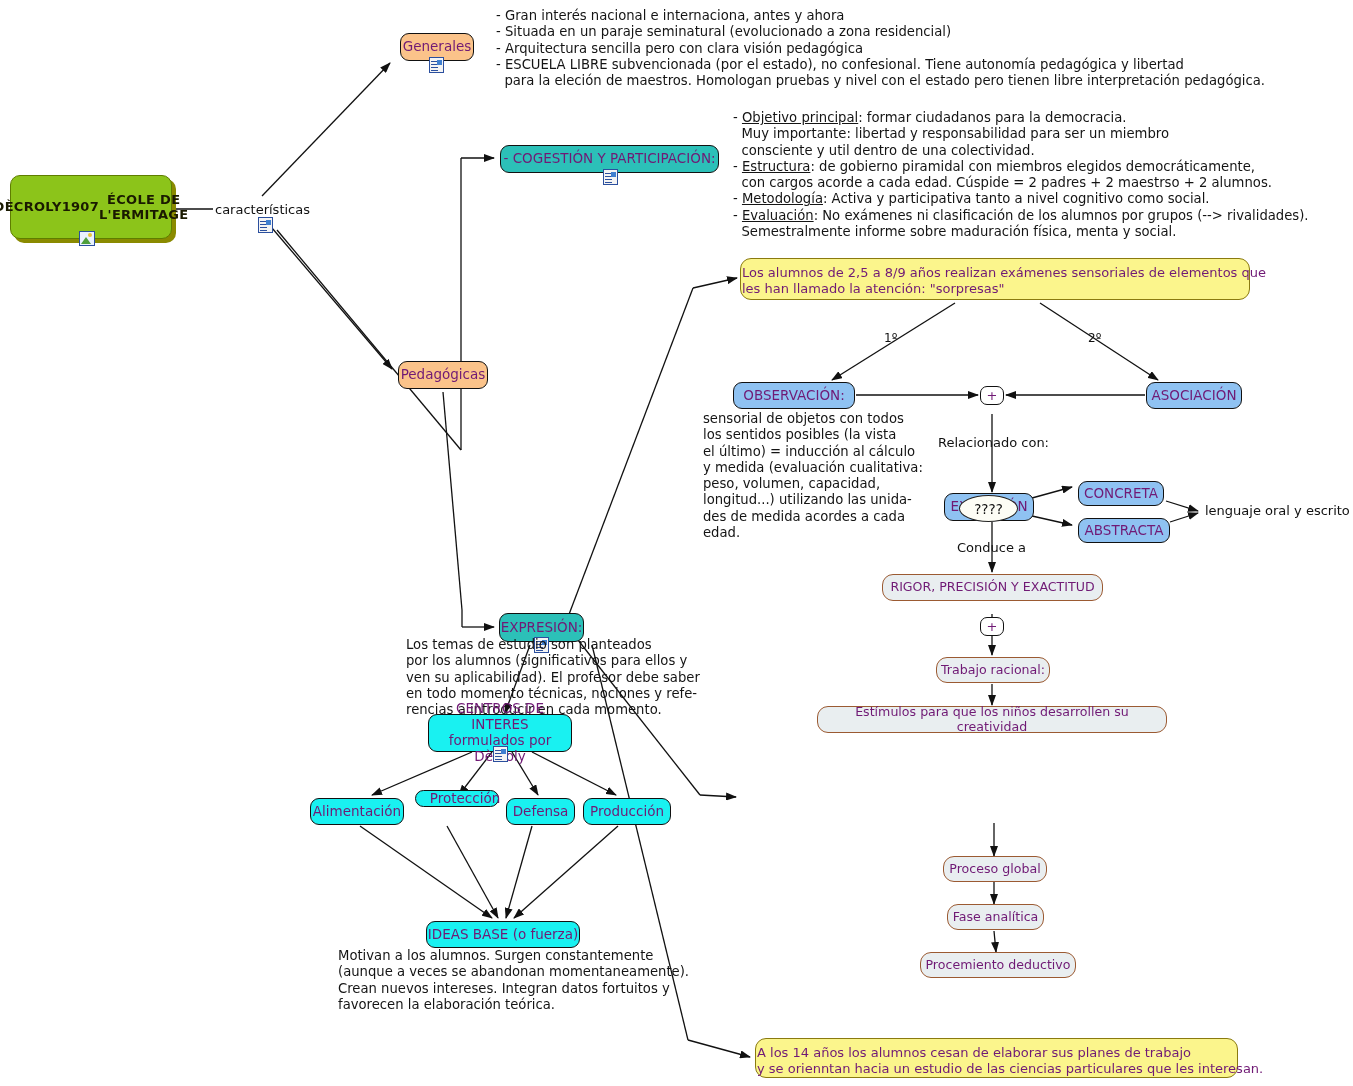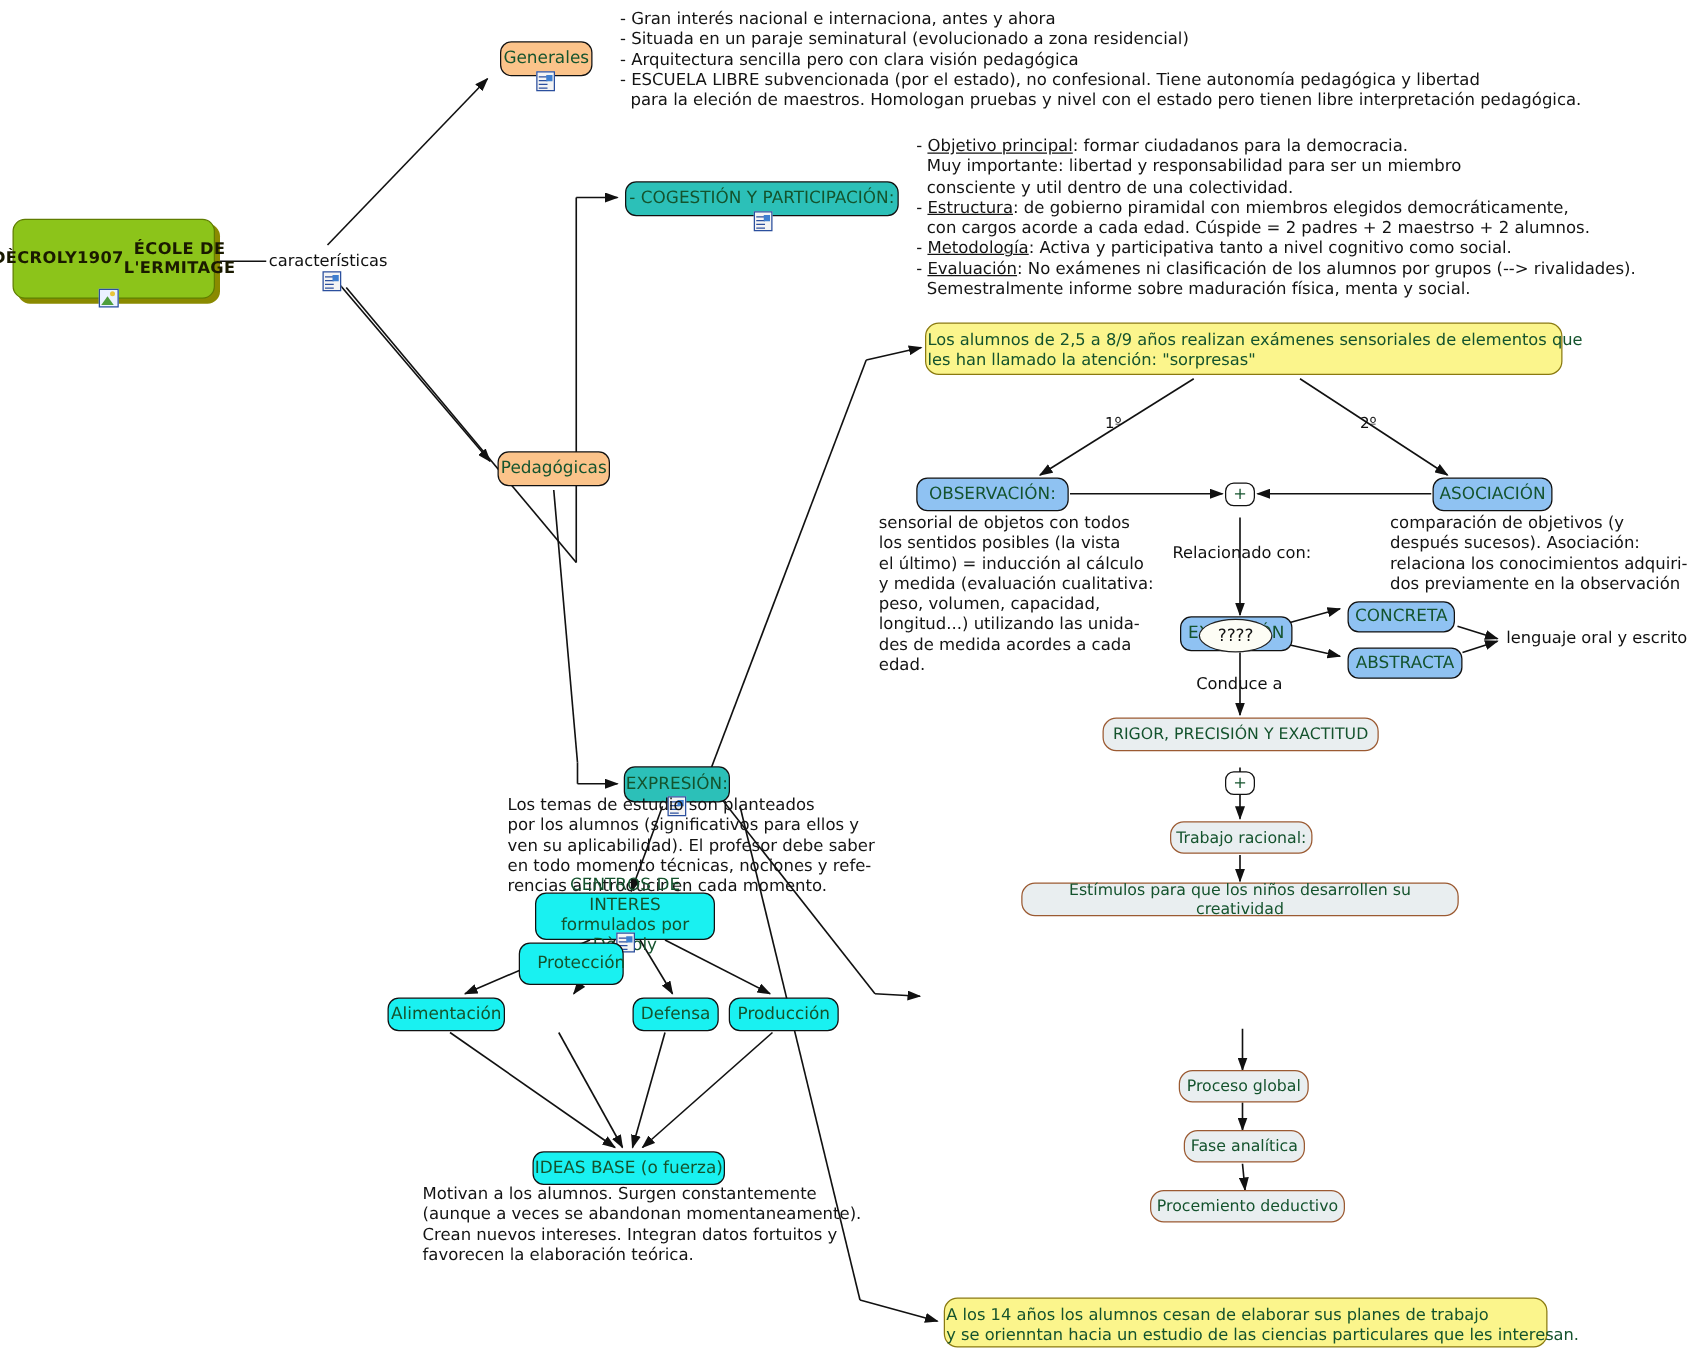--- a/index.html
+++ b/index.html
@@ -2,21 +2,21 @@
 <html><head>
 <meta charset="utf-8">
 <style>
   html,body{margin:0;padding:0;background:#ffffff;}
   body{font-family:"DejaVu Sans","Liberation Sans",sans-serif;}
   #canvas{position:relative;width:1353px;height:1086px;overflow:hidden;background:#fff;}
   svg.edges{position:absolute;left:0;top:0;width:1353px;height:1086px;pointer-events:none;}
 
   .node{position:absolute;box-sizing:border-box;display:flex;align-items:center;
         justify-content:center;text-align:center;border:1px solid #111;
-        border-radius:9px;font-size:13.5px;color:#14532d;line-height:1.18;}
+        border-radius:9px;font-size:13.5px;color:#701a75;line-height:1.18;}
 
   
   .n-root{background:#8cc41a;border:1px solid #5f7d00;border-radius:10px;
           box-shadow:4px 4px 0 #8a8a00;font-weight:bold;font-size:13px;
           color:#1a1a00;letter-spacing:.3px;padding:4px 10px;}
   .n-root .ln{display:block;}
 
   
   .n-peach{background:#fbc38a;border:1px solid #111;}
   
@@ -191,24 +191,20 @@
   <div class="plain" style="left:703px;top:411px;">sensorial de objetos con todos
 los sentidos posibles (la vista
 el último) = inducción al cálculo
 y medida (evaluación cualitativa:
 peso, volumen, capacidad,
 longitud...) utilizando las unida-
 des de medida acordes a cada
 edad.</div>
 
   <div class="node n-blue" style="left:1146px;top:382px;width:96px;height:27px;">ASOCIACIÓN</div>
-  <div class="plain" style="left:1112px;top:411px;">comparación de objetivos (y
-después sucesos). Asociación:
-relaciona los conocimientos adquiri-
-dos previamente en la observación</div>
 
   <div class="node n-plus" style="left:980px;top:386px;">+</div>
 
   <div class="lbl" style="left:938px;top:435px;">Relacionado con:</div>
 
   <div class="node n-blue" style="left:944px;top:493px;width:90px;height:28px;">EXPRESIÓN</div>
   <div class="qmark" style="left:959px;top:495px;width:57px;height:25px;">????</div>
 
   <div class="lbl" style="left:957px;top:540px;">Conduce a</div>
 
@@ -242,21 +238,21 @@
   </div>
   <span class="docicon" style="left:493px;top:746px;">
       <i style="top:3px"></i>
       <i style="top:6px"></i>
       <i style="top:9px"></i>
       <i style="top:12px"></i>
       <b></b>
     </span>
 
   <div class="node n-cyan" style="left:310px;top:798px;width:94px;height:27px;">Alimentación</div>
-  <div class="node n-cyan" style="left:415px;top:754px;width:84px;height:34px;padding-left:16px;">Protección</div>
+  <div class="node n-cyan" style="left:415px;top:790px;width:84px;height:17px;padding-left:16px;">Protección</div>
   <div class="node n-cyan" style="left:506px;top:798px;width:69px;height:27px;">Defensa</div>
   <div class="node n-cyan" style="left:583px;top:798px;width:88px;height:27px;">Producción</div>
 
   <div class="node n-cyan" style="left:426px;top:921px;width:154px;height:27px;">IDEAS BASE (o fuerza)</div>
   <div class="plain" style="left:338px;top:948px;">Motivan a los alumnos. Surgen constantemente
 (aunque a veces se abandonan momentaneamente).
 Crean nuevos intereses. Integran datos fortuitos y
 favorecen la elaboración teórica.</div>
 
 

